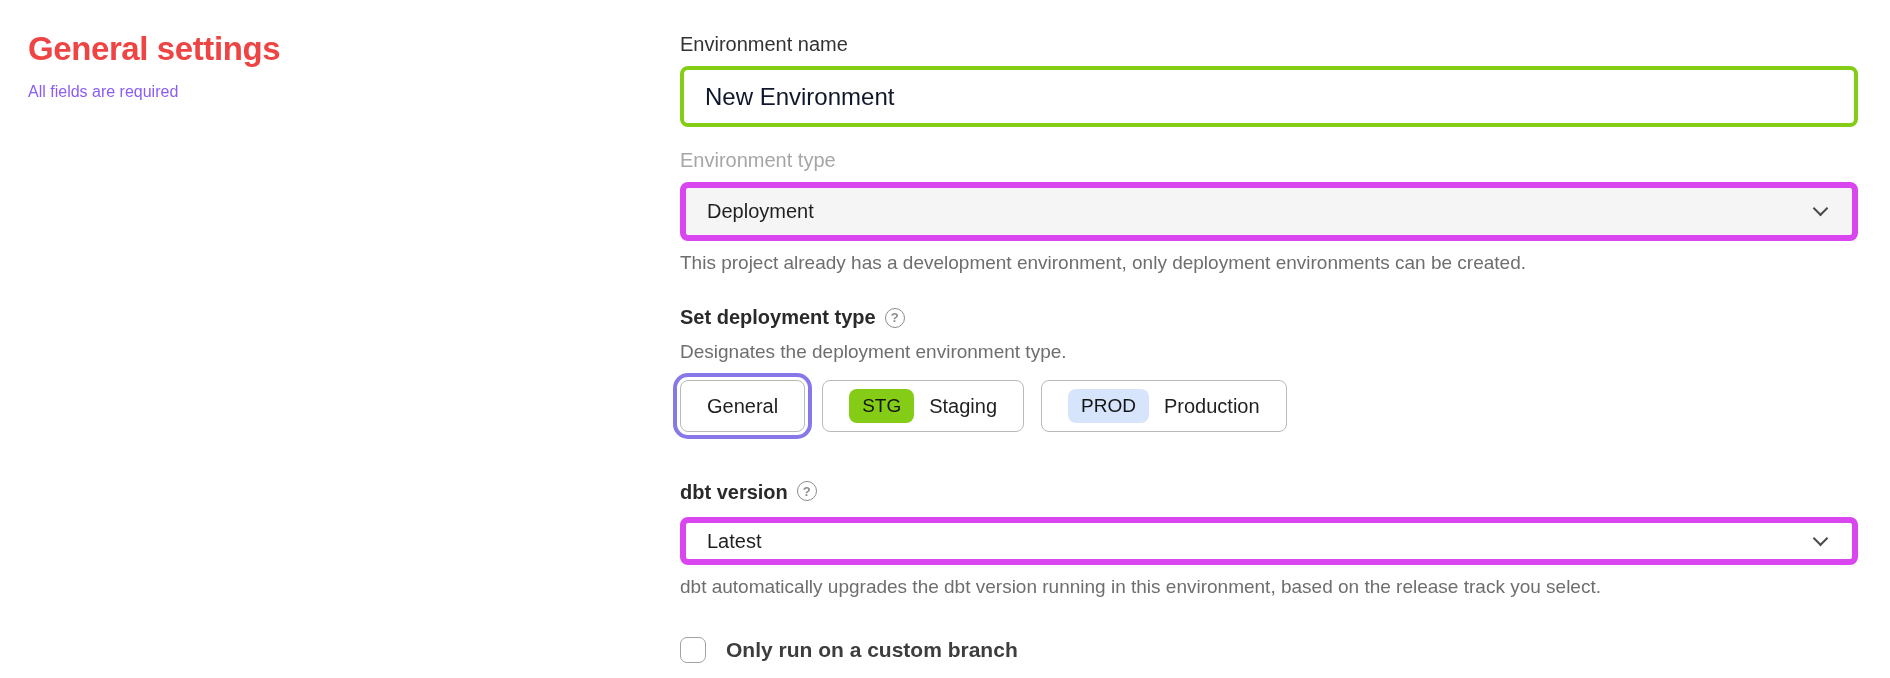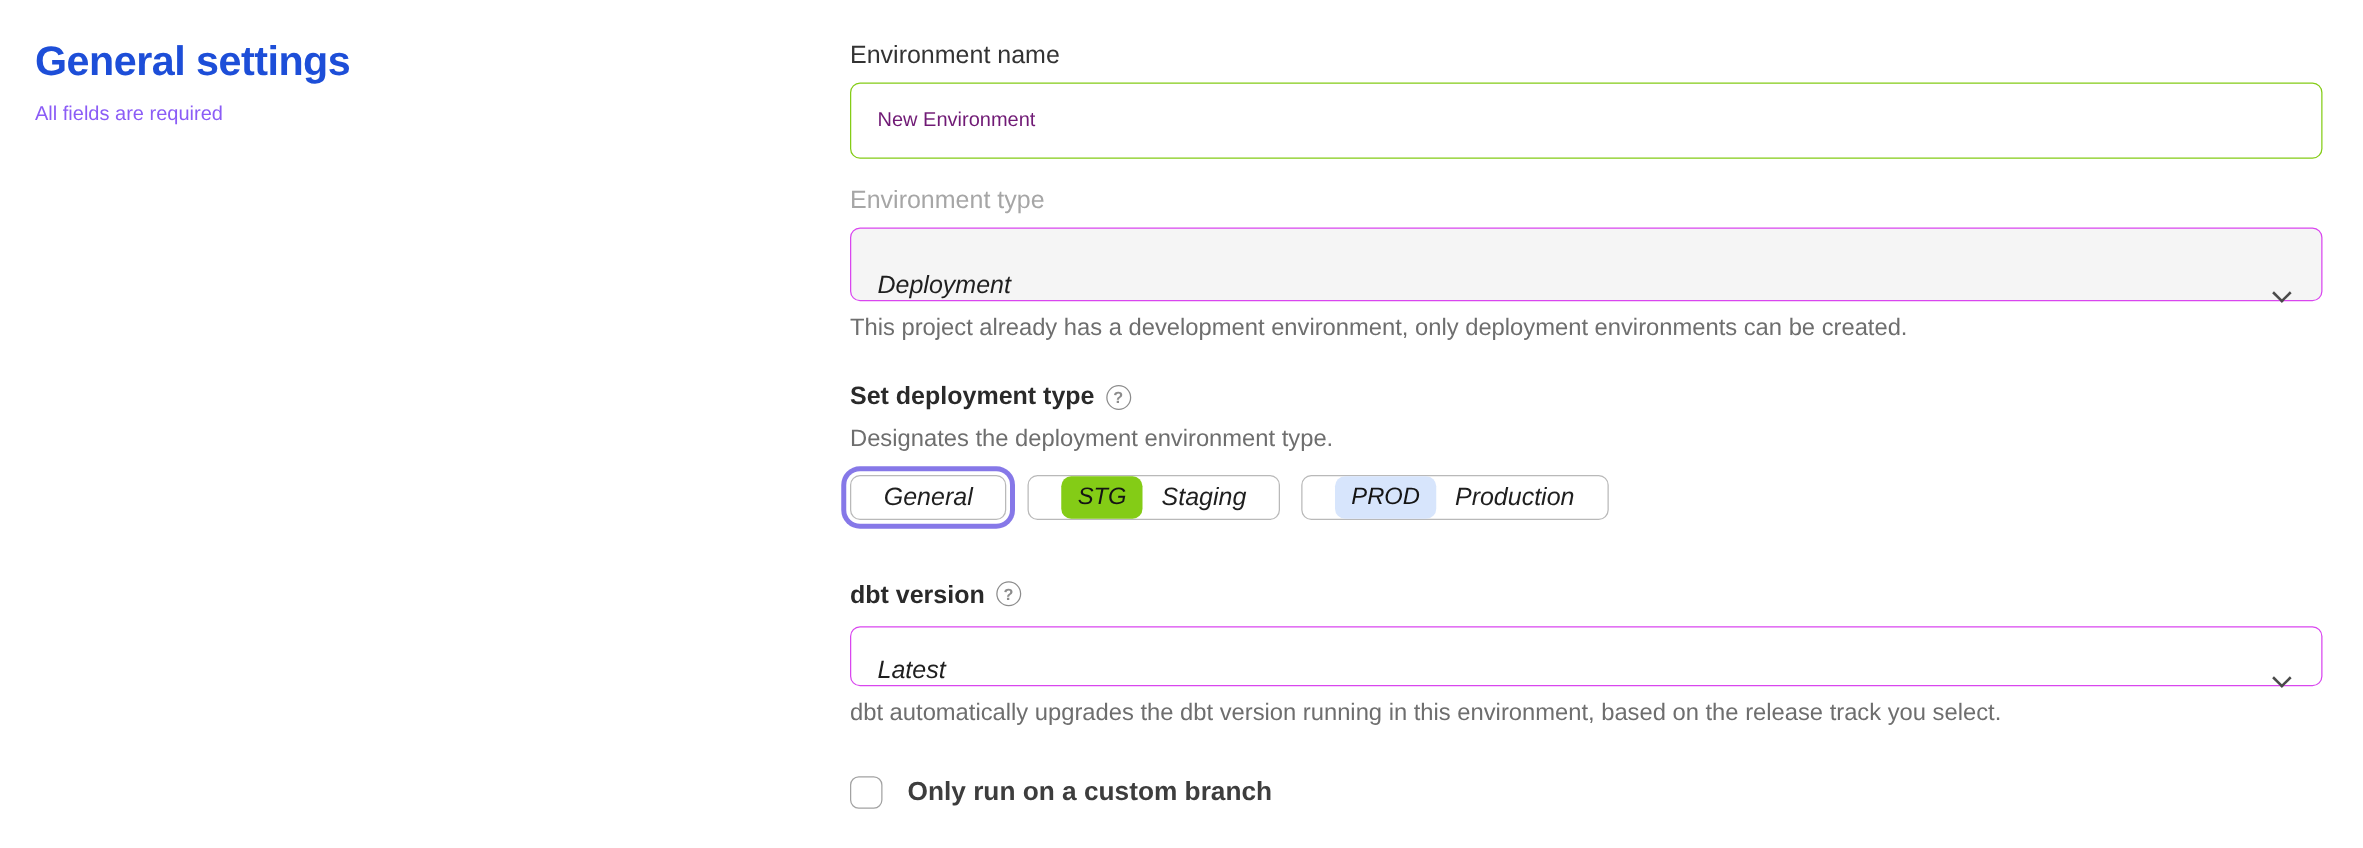--- a/index.html
+++ b/index.html
@@ -14,44 +14,44 @@
   }
   .page { display: flex; width: 100%; height: 100%; }
 
   
   .left-col { width: 680px; flex: 0 0 680px; padding: 30px 0 0 28px; }
   .page-title {
     margin: 0;
     font-size: 33px;
     font-weight: 700;
     letter-spacing: -0.4px;
-    color: #1d4ed8;
+    color: #ef4444;
   }
   .page-subtitle { margin: 15px 0 0; font-size: 16px; color: #8b5cf6; }
 
   
   .form-col { width: 1178px; flex: 0 0 1178px; padding-top: 33px; }
   .field-label { font-size: 20px; font-weight: 500; color: #333333; margin: 0 0 10px; }
   .field-label.disabled { color: #a6a6a6; }
 
   .text-input {
     width: 100%; height: 61px;
-    border: 1px solid #84cc16; border-radius: 8px;
-    padding: 0 21px; font-size: 16px; color: #701a75;
+    border: 4px solid #84cc16; border-radius: 8px;
+    padding: 0 21px; font-size: 24px; color: #0f172a;
     font-family: "Liberation Sans", sans-serif;
     outline: none; background: #ffffff;
   }
 
   .select {
     width: 100%; height: 59px;
-    border: 1px solid #d946ef; border-radius: 8px;
+    border: 6px solid #d946ef; border-radius: 8px;
     background: #ffffff;
-    display: flex; align-items: flex-end; justify-content: space-between;
+    display: flex; align-items: center; justify-content: space-between;
     padding: 0 26px 0 21px;
-    font-size: 20px; color: #1f1f1f; font-style: italic;
+    font-size: 20px; color: #1f1f1f;
   }
   .select.disabled { background: #f5f5f5; }
   .chevron {
     width: 11px; height: 11px;
     border-right: 2px solid #4a4a4a; border-bottom: 2px solid #4a4a4a;
     transform: rotate(45deg); margin-top: -6px;
   }
 
   .helper { font-size: 19px; color: #6e6e6e; margin: 11px 0 0; }
 
@@ -64,27 +64,27 @@
     width: 20px; height: 20px;
     border: 1.5px solid #8c8c8c; border-radius: 50%;
     color: #8c8c8c; font-size: 13px; font-weight: 600;
     display: inline-flex; align-items: center; justify-content: center;
     line-height: 1; cursor: default;
   }
   .section-desc { font-size: 19px; color: #6e6e6e; margin: 12px 0 0; }
 
   .btn-row { display: flex; align-items: center; gap: 17px; margin-top: 17px; }
   .type-btn {
-    height: 36px;
+    height: 52px;
     background: #ffffff;
     border: 1px solid #b9b9b9; border-radius: 8px;
     padding: 0 26px;
     display: inline-flex; align-items: center; gap: 15px;
     font-family: "Liberation Sans", sans-serif;
-    font-size: 20px; color: #1f1f1f; cursor: pointer; font-style: italic;
+    font-size: 20px; color: #1f1f1f; cursor: pointer;
   }
   .type-btn.selected {
     box-shadow: 0 0 0 3px #ffffff, 0 0 0 7px #8678e8;
   }
   .badge {
     height: 34px; padding: 0 13px;
     border-radius: 8px;
     display: inline-flex; align-items: center;
     font-size: 19px; font-weight: 500; color: #141414;
   }

